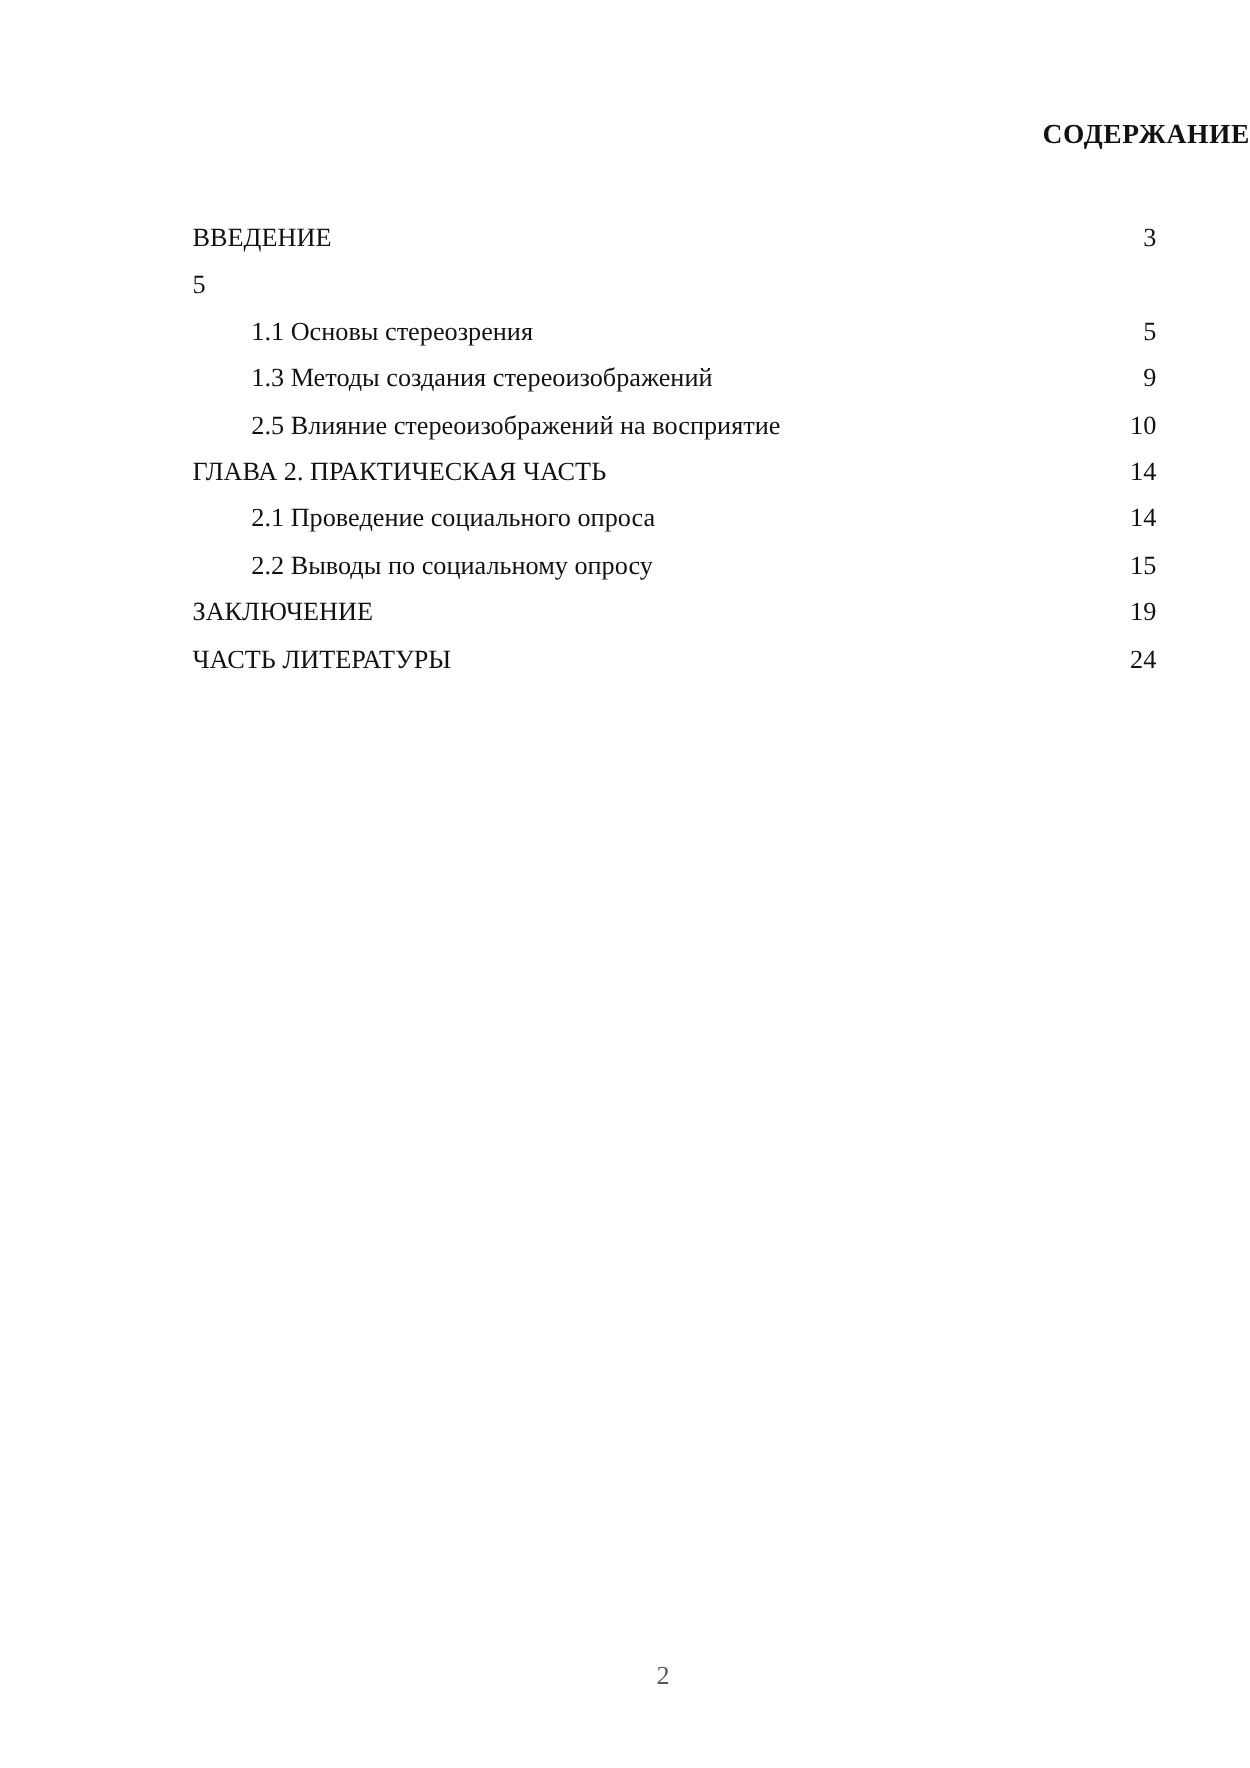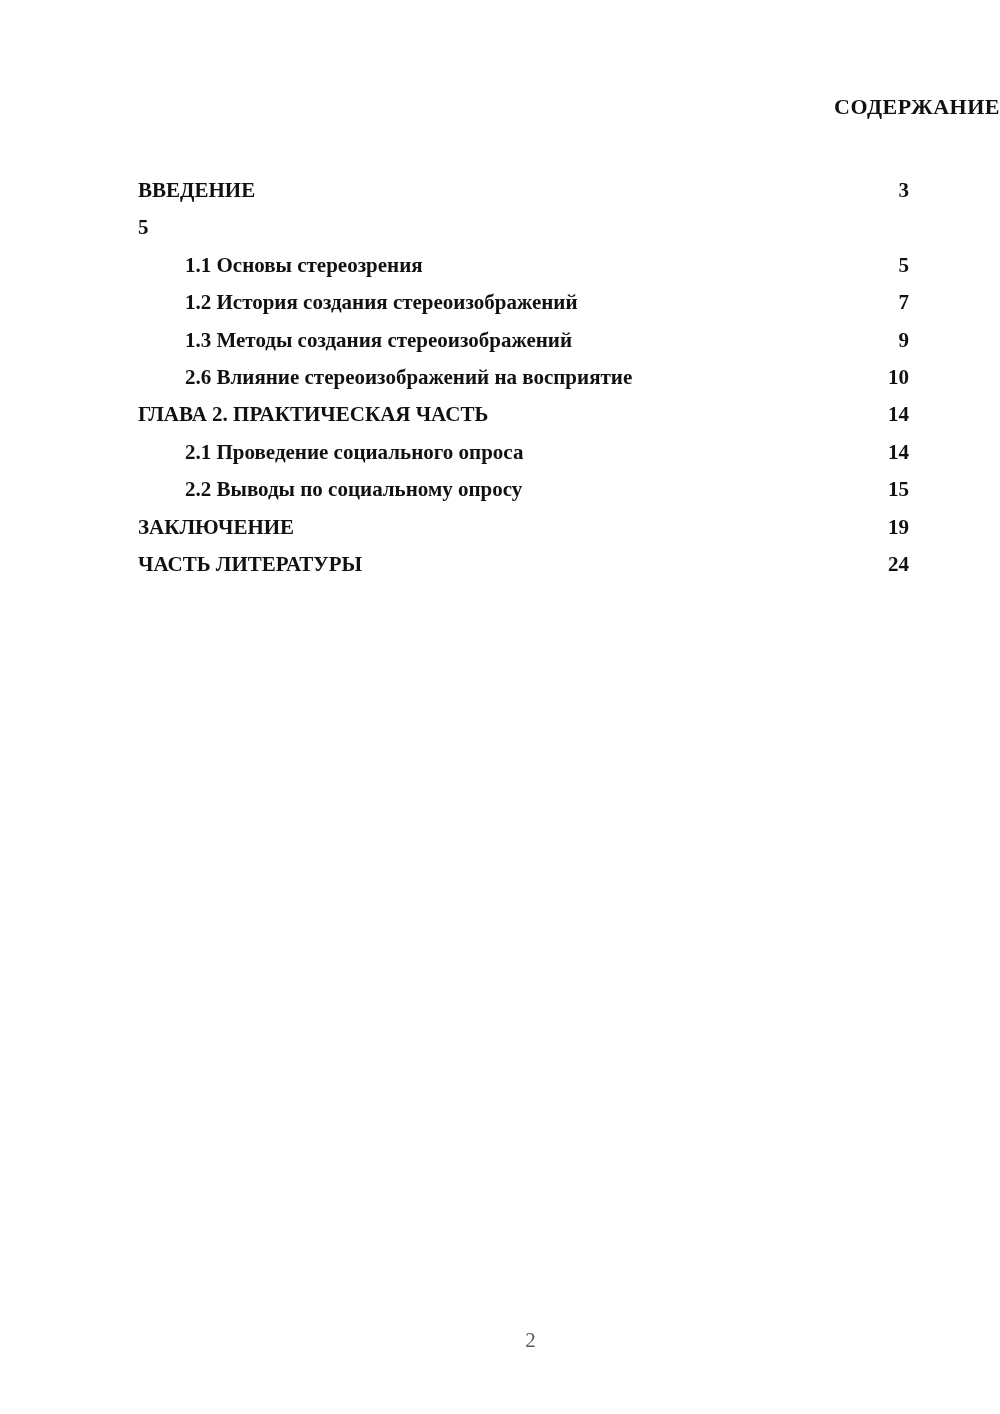--- a/index.html
+++ b/index.html
@@ -22,23 +22,22 @@
     width: 100%;
     text-align: right;
     font-size: 22px;
     font-weight: bold;
     letter-spacing: 0.5px;
     color: #111111;
   }
   .toc {
     position: absolute;
     top: 172px;
-    left: 138px;
+    left: 154px;
     width: 771px;
-    font-weight: bold;
   }
   .toc-row {
     display: flex;
     justify-content: space-between;
     align-items: baseline;
     height: 37.4px;
     line-height: 37.4px;
     font-size: 21px;
     white-space: nowrap;
   }
@@ -77,32 +76,28 @@
 
     <div class="toc-row">
       <span class="toc-page">5</span>
     </div>
 
     <div class="toc-row level-1">
       <span class="toc-label">1.1 Основы стереозрения</span>
       <span class="toc-page">5</span>
     </div>
 
-    <div class="toc-row level-1">
-      <span class="toc-label">1.2 История создания стереоизображений</span>
-      <span class="toc-page">7</span>
-    </div>
 
     <div class="toc-row level-1">
       <span class="toc-label">1.3 Методы создания стереоизображений</span>
       <span class="toc-page">9</span>
     </div>
 
     <div class="toc-row level-1">
-      <span class="toc-label">2.6 Влияние стереоизображений на восприятие</span>
+      <span class="toc-label">2.5 Влияние стереоизображений на восприятие</span>
       <span class="toc-page">10</span>
     </div>
 
     <div class="toc-row">
       <span class="toc-label">ГЛАВА 2. ПРАКТИЧЕСКАЯ ЧАСТЬ</span>
       <span class="toc-page">14</span>
     </div>
 
     <div class="toc-row level-1">
       <span class="toc-label">2.1 Проведение социального опроса</span>

